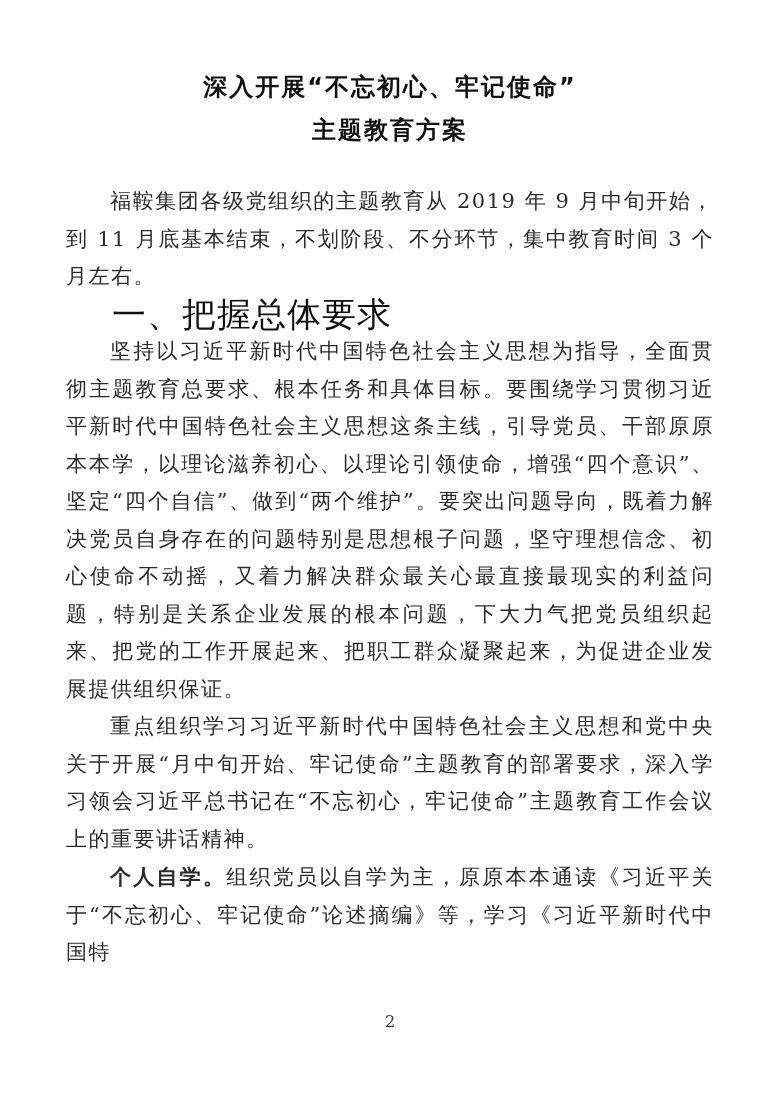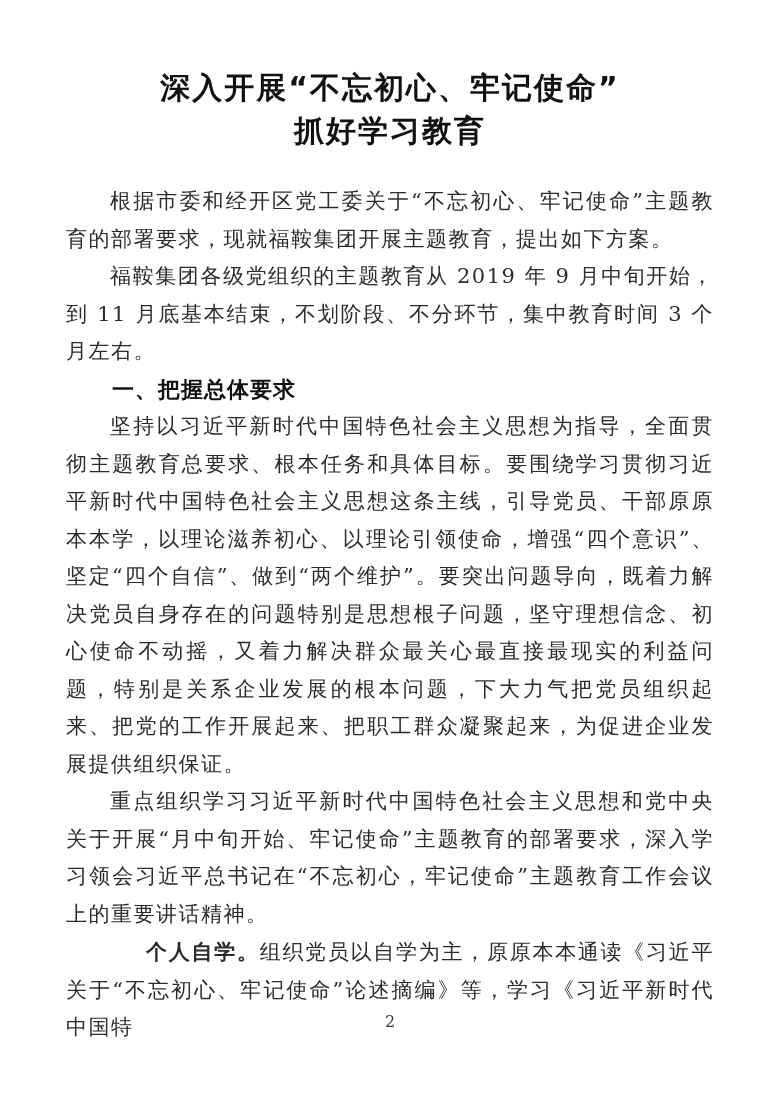--- a/index.html
+++ b/index.html
@@ -16,21 +16,21 @@
     color: #262626;
   }
   .doc-title {
     position: absolute;
     top: 66px;
     left: 40px;
     right: 40px;
     text-align: center;
     font-family: "DejaVu Sans", "Liberation Sans", sans-serif;
     font-weight: 700;
-    font-size: 30px;
+    font-size: 24px;
     line-height: 43px;
     letter-spacing: 2px;
     color: #111111;
   }
   .doc-body {
     position: absolute;
     top: 183px;
     left: 66px;
     width: 648px;
     font-family: "DejaVu Serif", "Liberation Serif", serif;
@@ -40,55 +40,53 @@
     text-align: justify;
     color: #2b2b2b;
   }
   .para {
     margin: 0;
     text-indent: 44px;
   }
   .section-heading {
     margin: 0;
     font-family: "DejaVu Sans", "Liberation Sans", sans-serif;
-    font-weight: 700;
-    font-size: 22px;
+    font-weight: 400;
+    font-size: 34px;
     line-height: 37.5px;
     letter-spacing: 1px;
     text-indent: 46px;
     text-align: left;
     color: #101010;
   }
   .lead-bold {
     font-weight: 700;
-    margin-left: 36px;
   }
   .page-number {
     position: absolute;
     top: 1012px;
     left: 0;
     right: 0;
     text-align: center;
     font-family: "DejaVu Serif", "Liberation Serif", serif;
     font-size: 16px;
     color: #3a3a3a;
   }
 </style>
 </head>
 <body>
 
 <div class="page">
 
   <div class="doc-title">
     <div>深入开展“不忘初心、牢记使命”</div>
-    <div>抓好学习教育</div>
+    <div>主题教育方案</div>
   </div>
 
   <div class="doc-body">
-    <p class="para">根据市委和经开区党工委关于“不忘初心、牢记使命”主题教育的部署要求，现就福鞍集团开展主题教育，提出如下方案。</p>
     <p class="para">福鞍集团各级党组织的主题教育从 2019 年 9 月中旬开始，到 11 月底基本结束，不划阶段、不分环节，集中教育时间 3 个月左右。</p>
     <h2 class="section-heading">一、把握总体要求</h2>
     <p class="para">坚持以习近平新时代中国特色社会主义思想为指导，全面贯彻主题教育总要求、根本任务和具体目标。要围绕学习贯彻习近平新时代中国特色社会主义思想这条主线，引导党员、干部原原本本学，以理论滋养初心、以理论引领使命，增强“四个意识”、坚定“四个自信”、做到“两个维护”。要突出问题导向，既着力解决党员自身存在的问题特别是思想根子问题，坚守理想信念、初心使命不动摇，又着力解决群众最关心最直接最现实的利益问题，特别是关系企业发展的根本问题，下大力气把党员组织起来、把党的工作开展起来、把职工群众凝聚起来，为促进企业发展提供组织保证。</p>
     <p class="para">重点组织学习习近平新时代中国特色社会主义思想和党中央关于开展“月中旬开始、牢记使命”主题教育的部署要求，深入学习领会习近平总书记在“不忘初心，牢记使命”主题教育工作会议上的重要讲话精神。</p>
     <p class="para"><span class="lead-bold">个人自学。</span><span>组织党员以自学为主，原原本本通读《习近平关于“不忘初心、牢记使命”论述摘编》等，学习《习近平新时代中国特</span></p>
   </div>
 
   <div class="page-number">2</div>
 
 </div>

